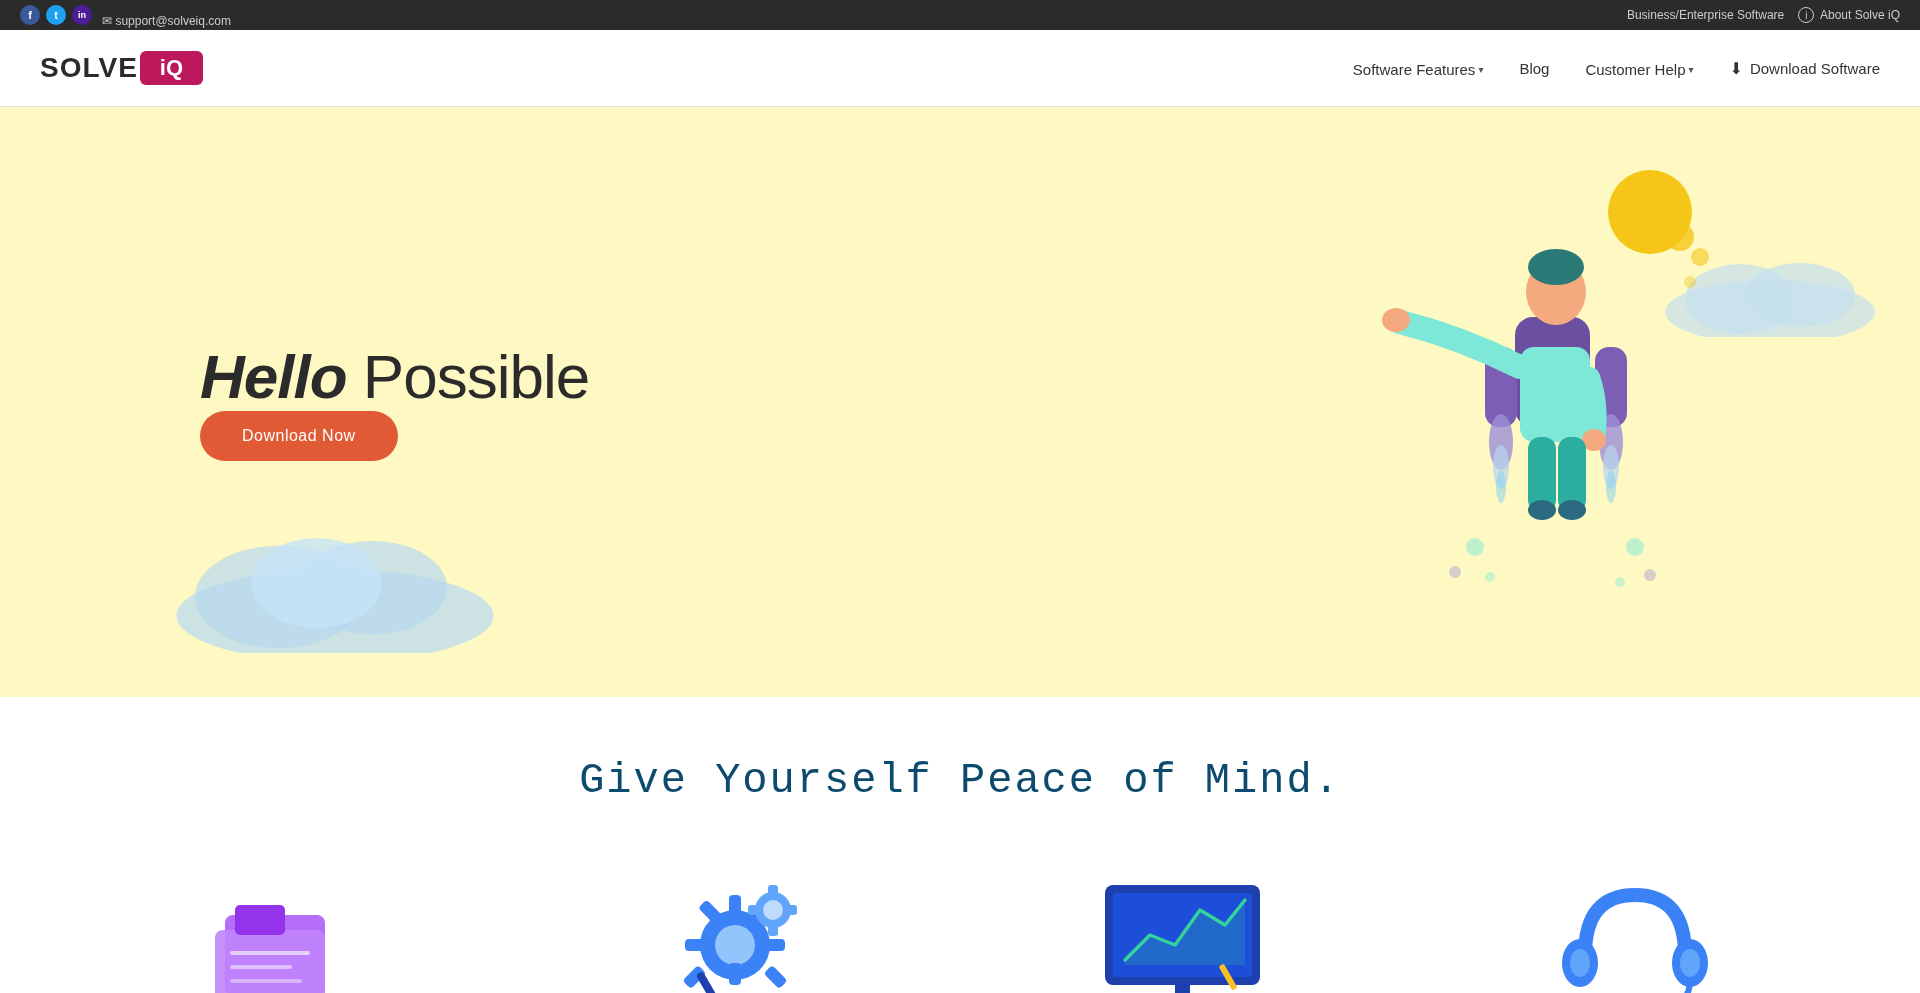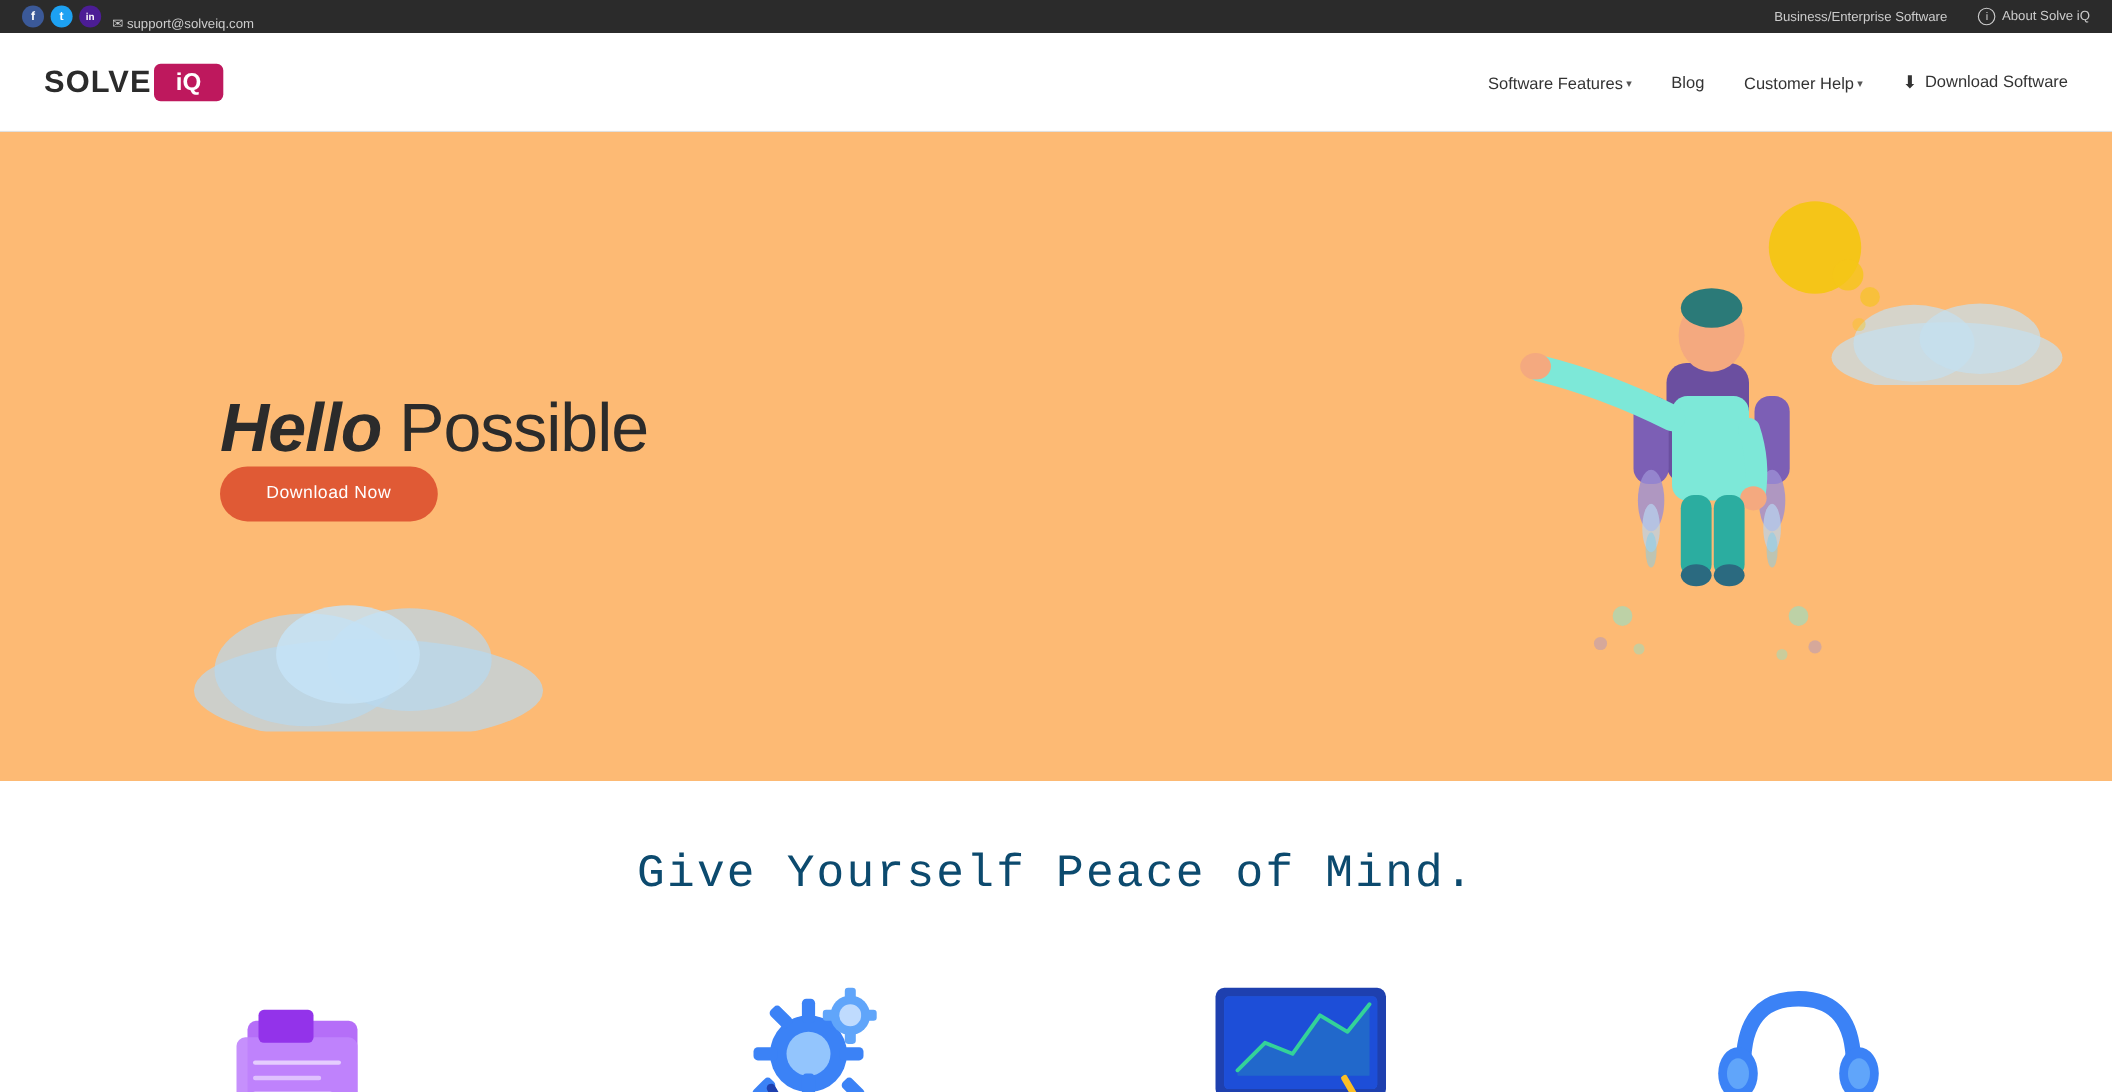--- a/index.html
+++ b/index.html
@@ -10,21 +10,21 @@
       background: #2b2b2b;
       color: #ccc;
       font-size: 13px;
       padding: 6px 20px;
       display: flex;
       align-items: center;
       justify-content: space-between;
       height: 30px;
     }
     .top-bar-left { display: flex; align-items: center; gap: 10px; }
-    .top-bar-right { display: flex; align-items: center; gap: 28px; text-align: right; }
+    .top-bar-right { display: flex; align-items: center; gap: 14px; text-align: right; }
     .social-icons { display: flex; gap: 6px; }
     .social-icon {
       width: 20px; height: 20px; border-radius: 50%;
       display: flex; align-items: center; justify-content: center;
       font-size: 11px; font-weight: bold; color: #fff; cursor: pointer;
     }
     .fb-icon { background: #3b5998; }
     .tw-icon { background: #1da1f2; }
     .li-icon { background: #4c1d95; }
     .email-link { color: #ccc; text-decoration: none; font-size: 12px; margin-top: 12px; }
@@ -32,21 +32,21 @@
     .info-icon {
       display: inline-flex; align-items: center; justify-content: center;
       width: 16px; height: 16px; border-radius: 50%; border: 1px solid #ccc;
       font-size: 10px; margin-right: 3px;
     }
 
     
     .navbar {
       background: #fff;
       border-bottom: 1px solid #e0e0e0;
-      height: 90px;
+      height: 77px;
       display: flex;
       align-items: center;
       justify-content: space-between;
       padding: 0 40px;
       position: relative;
     }
     .logo {
       display: flex; align-items: center; gap: 0;
     }
     .logo-solve {
@@ -74,21 +74,21 @@
     }
     .download-btn {
       background: none; border: none; cursor: pointer;
       display: flex; align-items: center; gap: 7px;
       font-size: 15px; color: #333; font-weight: 500;
     }
     .download-icon { font-size: 16px; }
 
     
     .hero {
-      background: #fdba74;
+      background: #fef9c3;
       min-height: 590px;
       position: relative;
       overflow: hidden;
       display: flex;
       align-items: center;
     }
     .hero-content {
       position: relative;
       z-index: 2;
       padding-left: 200px;

